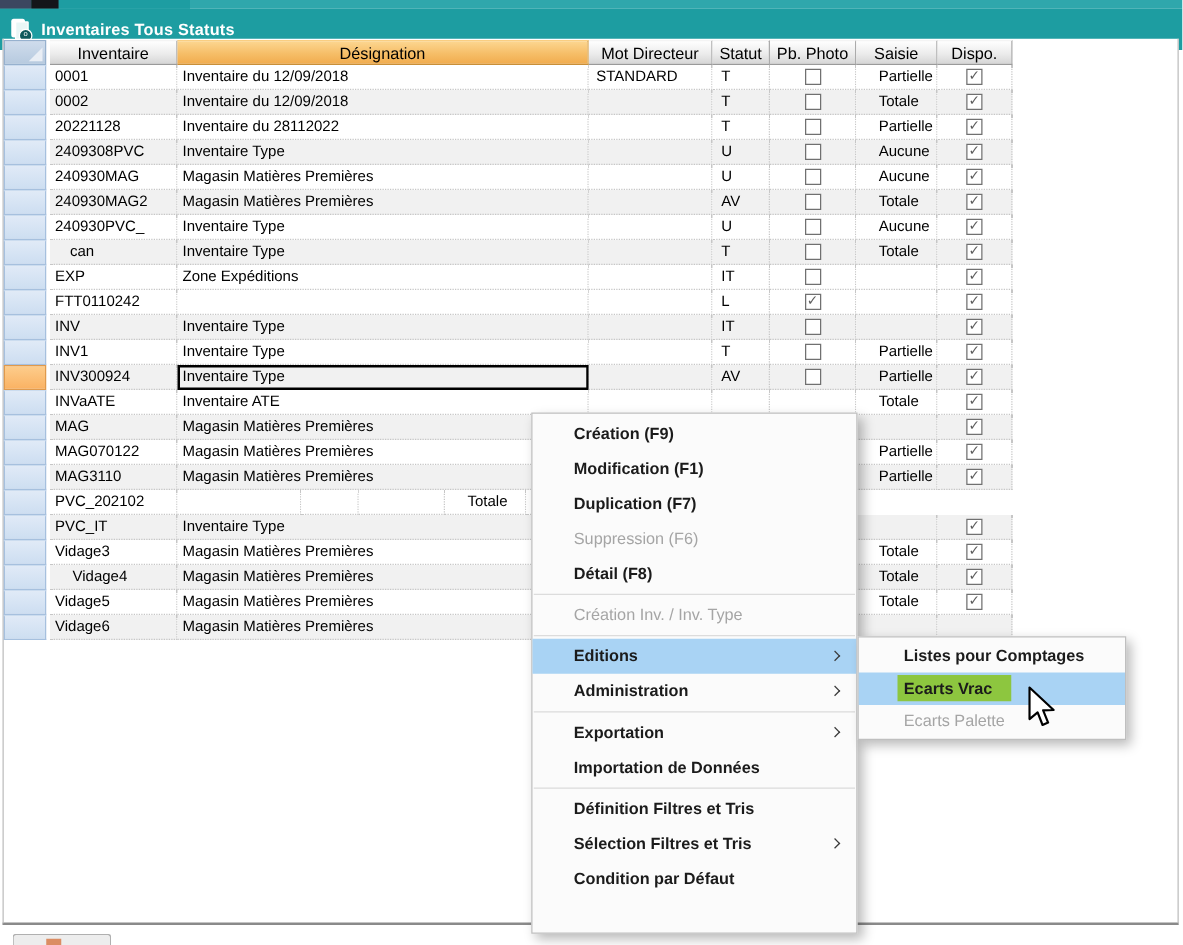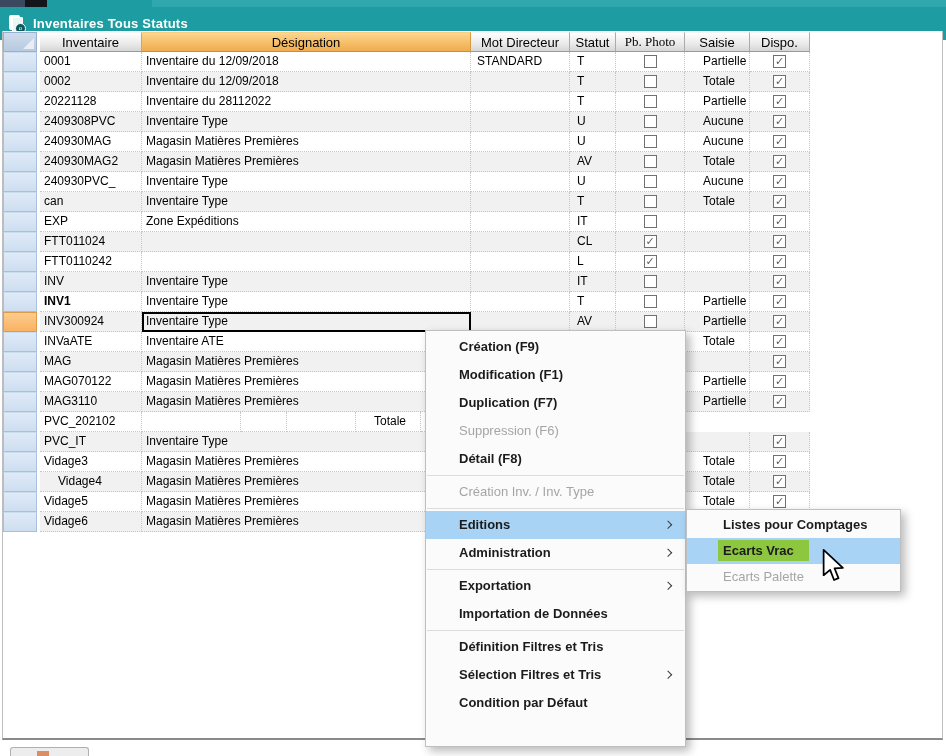--- a/index.html
+++ b/index.html
@@ -102,21 +102,21 @@
 
 <div class="panel">
   <div class="grid-header">
       <div class="corner-cell">
         <div class="corner-tri"></div>
       </div>
       <div class="hcell" style="width: 102px;">Inventaire</div>
       <div class="hcell hcell-orange" style="width: 329px;">Désignation</div>
       <div class="hcell" style="width: 99px;">Mot Directeur</div>
       <div class="hcell" style="width: 46px;">Statut</div>
-      <div class="hcell" style="width: 69px; font-family: Liberation Serif, serif;">Pb. Photo</div>
+      <div class="hcell" style="width: 69px;">Pb. Photo</div>
       <div class="hcell" style="width: 65px;">Saisie</div>
       <div class="hcell" style="width: 60px;">Dispo.</div>
     </div>
   <div class="grid-body">
       <div class="trow">
         <div class="selcell"></div>
         <div class="tcell" style="width: 102px; padding-left: 4px;">0001</div>
         <div class="tcell" style="width: 329px; padding-left: 4px;">Inventaire du 12/09/2018</div>
         <div class="tcell" style="width: 99px; padding-left: 6px;">STANDARD</div>
         <div class="tcell" style="width: 46px; padding-left: 7px;">T</div>
@@ -207,21 +207,21 @@
         <div class="tcell center" style="width: 69px;">
           <span class="cb"></span>
         </div>
         <div class="tcell" style="width: 65px; padding-left: 18px;">Aucune</div>
         <div class="tcell center" style="width: 60px;">
           <span class="cb checked"></span>
         </div>
       </div>
       <div class="trow alt">
         <div class="selcell"></div>
-        <div class="tcell" style="width: 102px; padding-left: 4px;">can</div>
+        <div class="tcell" style="width: 102px; padding-left: 16px;">can</div>
         <div class="tcell" style="width: 329px; padding-left: 4px;">Inventaire Type</div>
         <div class="tcell" style="width: 99px; padding-left: 6px;"></div>
         <div class="tcell" style="width: 46px; padding-left: 7px;">T</div>
         <div class="tcell center" style="width: 69px;">
           <span class="cb"></span>
         </div>
         <div class="tcell" style="width: 65px; padding-left: 18px;">Totale</div>
         <div class="tcell center" style="width: 60px;">
           <span class="cb checked"></span>
         </div>
@@ -233,34 +233,20 @@
         <div class="tcell" style="width: 99px; padding-left: 6px;"></div>
         <div class="tcell" style="width: 46px; padding-left: 7px;">IT</div>
         <div class="tcell center" style="width: 69px;">
           <span class="cb"></span>
         </div>
         <div class="tcell" style="width: 65px; padding-left: 18px;"></div>
         <div class="tcell center" style="width: 60px;">
           <span class="cb checked"></span>
         </div>
       </div>
-      <div class="trow alt">
-        <div class="selcell"></div>
-        <div class="tcell" style="width: 102px; padding-left: 4px;">FTT011024</div>
-        <div class="tcell" style="width: 329px; padding-left: 4px;"></div>
-        <div class="tcell" style="width: 99px; padding-left: 6px;"></div>
-        <div class="tcell" style="width: 46px; padding-left: 7px;">CL</div>
-        <div class="tcell center" style="width: 69px;">
-          <span class="cb checked"></span>
-        </div>
-        <div class="tcell" style="width: 65px; padding-left: 18px;"></div>
-        <div class="tcell center" style="width: 60px;">
-          <span class="cb checked"></span>
-        </div>
-      </div>
       <div class="trow">
         <div class="selcell"></div>
         <div class="tcell" style="width: 102px; padding-left: 4px;">FTT0110242</div>
         <div class="tcell" style="width: 329px; padding-left: 4px;"></div>
         <div class="tcell" style="width: 99px; padding-left: 6px;"></div>
         <div class="tcell" style="width: 46px; padding-left: 7px;">L</div>
         <div class="tcell center" style="width: 69px;">
           <span class="cb checked"></span>
         </div>
         <div class="tcell" style="width: 65px; padding-left: 18px;"></div>
@@ -277,21 +263,21 @@
         <div class="tcell center" style="width: 69px;">
           <span class="cb"></span>
         </div>
         <div class="tcell" style="width: 65px; padding-left: 18px;"></div>
         <div class="tcell center" style="width: 60px;">
           <span class="cb checked"></span>
         </div>
       </div>
       <div class="trow">
         <div class="selcell"></div>
-        <div class="tcell" style="width: 102px; padding-left: 4px; font-weight: bold;">INV1</div>
+        <div class="tcell" style="width: 102px; padding-left: 4px;">INV1</div>
         <div class="tcell" style="width: 329px; padding-left: 4px;">Inventaire Type</div>
         <div class="tcell" style="width: 99px; padding-left: 6px;"></div>
         <div class="tcell" style="width: 46px; padding-left: 7px;">T</div>
         <div class="tcell center" style="width: 69px;">
           <span class="cb"></span>
         </div>
         <div class="tcell" style="width: 65px; padding-left: 18px;">Partielle</div>
         <div class="tcell center" style="width: 60px;">
           <span class="cb checked"></span>
         </div>

